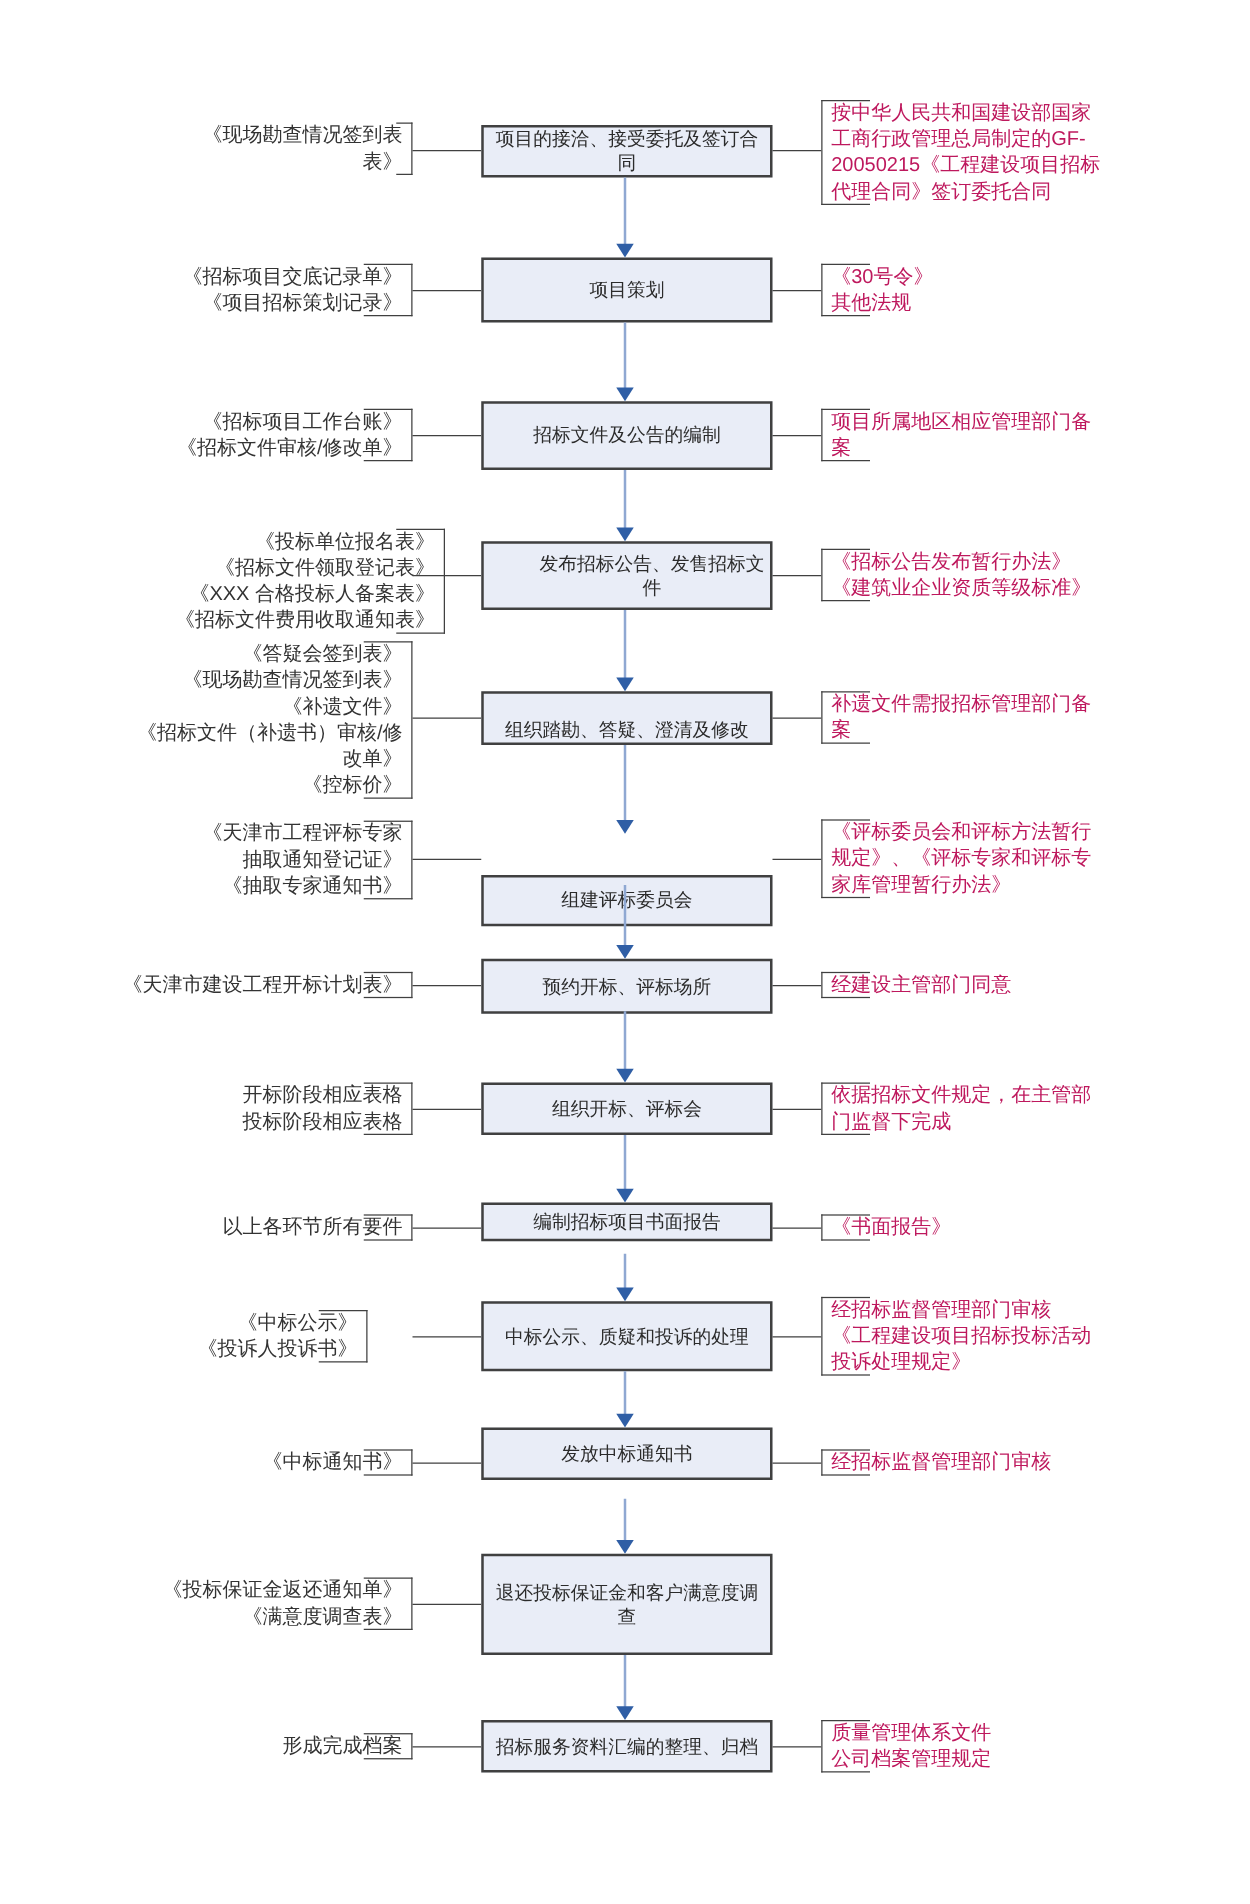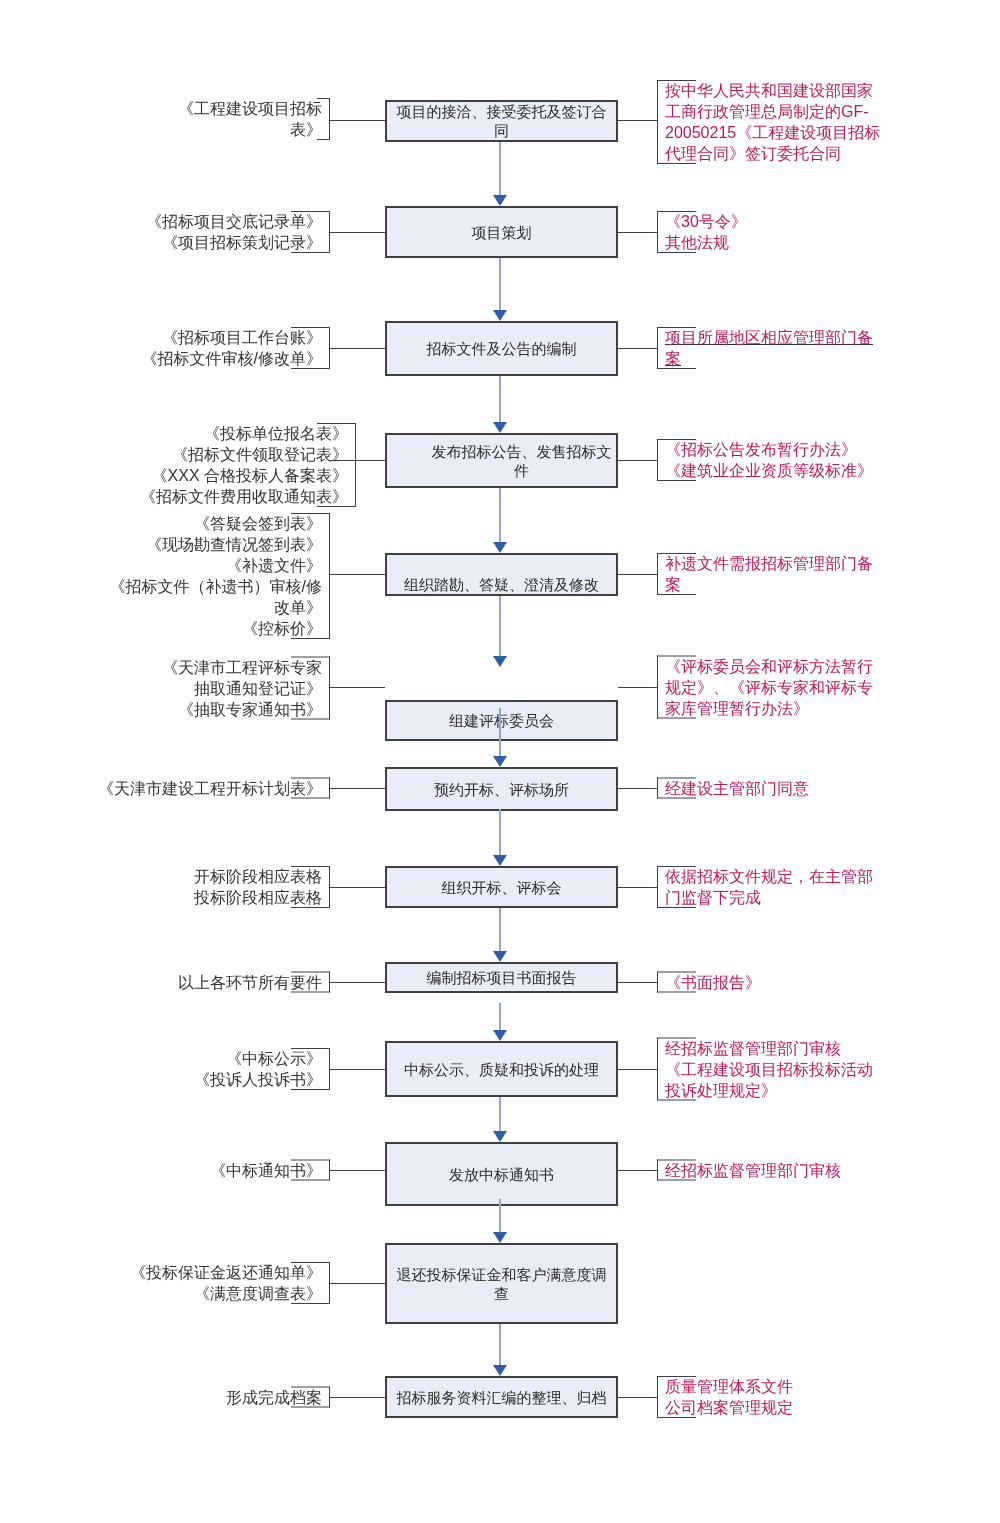--- a/index.html
+++ b/index.html
@@ -53,21 +53,21 @@
     border-left:7px solid transparent;border-right:7px solid transparent;
     border-top:11px solid #2f5ea5;
   }
 </style>
 </head>
 <body>
 
 <div id="canvas">
 
   <div class="lg" style="top:119px;right:670px;">
-    <div class="lt">《工程建设项目招标
+    <div class="lt">《现场勘查情况签到表
 表》</div>
     <div class="lb lb-sm"></div>
   </div>
   <div class="cn" style="top:120px;left:330px;width:55px;"></div>
   <div class="bx" style="top:100px;height:42px;">
     <div class="bt">项目的接洽、接受委托及签订合
 同</div>
   </div>
   <div class="cn" style="top:120px;left:618px;width:39px;"></div>
   <div class="rg" style="top:122px;left:657px;">
@@ -105,21 +105,21 @@
   <div class="lg" style="top:348px;right:670px;">
     <div class="lt">《招标项目工作台账》
 《招标文件审核/修改单》</div>
     <div class="lb"></div>
   </div>
   <div class="cn" style="top:348px;left:330px;width:55px;"></div>
   <div class="bx" style="top:321px;height:55px;">
     <div class="bt">招标文件及公告的编制</div>
   </div>
   <div class="cn" style="top:348px;left:618px;width:39px;"></div>
-  <div class="rg" style="top:348px;left:657px;text-decoration:underline;">
+  <div class="rg" style="top:348px;left:657px;">
     <div class="rb"></div>
     <div class="rt">项目所属地区相应管理部门备
 案</div>
   </div>
   <div class="ar" style="top:376px;height:57px;">
       <div class="al"></div>
       <div class="ah"></div>
     </div>
 
   <div class="lg" style="top:465px;right:644px;margin-left:48px;">
@@ -239,21 +239,21 @@
   <div class="cn" style="top:982px;left:618px;width:39px;"></div>
   <div class="rg" style="top:982px;left:657px;">
     <div class="rb"></div>
     <div class="rt">《书面报告》</div>
   </div>
   <div class="ar" style="top:1003px;height:38px;">
       <div class="al"></div>
       <div class="ah"></div>
     </div>
 
-  <div class="lg" style="top:1069px;right:670px;">
+  <div class="lg" style="top:1069px;right:706px;">
     <div class="lt">《中标公示》
 《投诉人投诉书》</div>
     <div class="lb"></div>
   </div>
   <div class="cn" style="top:1069px;left:330px;width:55px;"></div>
   <div class="bx" style="top:1041px;height:56px;">
     <div class="bt">中标公示、质疑和投诉的处理</div>
   </div>
   <div class="cn" style="top:1069px;left:618px;width:39px;"></div>
   <div class="rg" style="top:1069px;left:657px;">
@@ -265,21 +265,21 @@
   <div class="ar" style="top:1097px;height:45px;">
       <div class="al"></div>
       <div class="ah"></div>
     </div>
 
   <div class="lg" style="top:1170px;right:670px;">
     <div class="lt">《中标通知书》</div>
     <div class="lb"></div>
   </div>
   <div class="cn" style="top:1170px;left:330px;width:55px;"></div>
-  <div class="bx" style="top:1142px;height:64px;">
+  <div class="bx" style="top:1142px;height:42px;">
     <div class="bt">发放中标通知书</div>
   </div>
   <div class="cn" style="top:1170px;left:618px;width:39px;"></div>
   <div class="rg" style="top:1170px;left:657px;">
     <div class="rb"></div>
     <div class="rt">经招标监督管理部门审核</div>
   </div>
   <div class="ar" style="top:1199px;height:44px;">
       <div class="al"></div>
       <div class="ah"></div>

